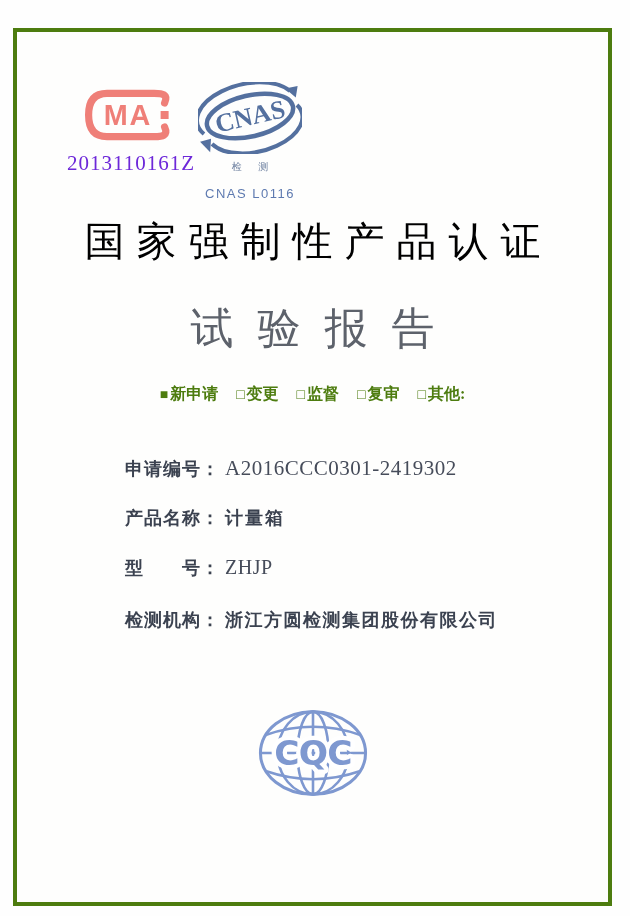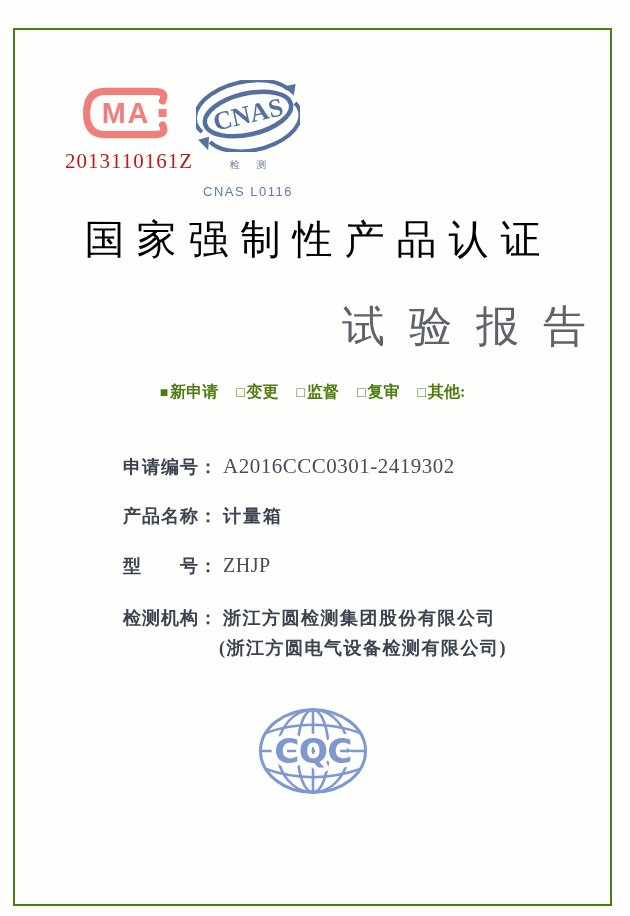--- a/index.html
+++ b/index.html
@@ -20,32 +20,32 @@
     position: absolute; top: 5px; right: 19px;
     font-size: 14px; color: #343947;
     letter-spacing: 0.3px;
     font-family: "Liberation Serif", "DejaVu Serif", serif;
   }
   .report-no .lbl { font-weight: 600; margin-right: 6px; }
   
   .border-box {
     position: absolute; left: 13px; top: 28px;
     width: 599px; height: 878px;
-    border: 2px solid #4d7c0f;
+    border: 4px solid #4d7c0f;
     background: #fefefd;
   }
   
   .cma-block {
     position: absolute; left: 44px; top: 54px; width: 140px;
     text-align: center;
   }
   .cma-cert {
     margin-top: 3px;
     font-size: 21px; letter-spacing: 1px;
-    color: #b91c1c;
+    color: #6d28d9;
     font-family: "Liberation Serif", "DejaVu Serif", serif;
   }
   .cnas-block {
     position: absolute; left: 175px; top: 50px; width: 116px;
     text-align: center;
   }
   .cnas-caption {
     margin-top: 2px;
     font-size: 10px; letter-spacing: 7px; padding-left: 7px;
     color: #6b7e9e;
@@ -59,21 +59,21 @@
   
   .title-main {
     position: absolute; top: 182px; left: 0; width: 100%;
     text-align: center;
     font-size: 40px; font-weight: 500;
     letter-spacing: 12px; padding-left: 12px;
     color: #000000;
   }
   .title-sub {
     position: absolute; top: 268px; left: 0; width: 100%;
-    text-align: right;
+    text-align: center;
     font-size: 43px; font-weight: 500;
     letter-spacing: 24px; padding-left: 24px;
     color: #5d626b;
   }
   
   .apply-type {
     position: absolute; top: 352px; left: 0; width: 100%;
     text-align: center;
     font-size: 16px; font-weight: 600;
     color: #4d7c0f;
@@ -161,21 +161,20 @@
     <div class="field-row row-product">
       <span class="f-label">产品名称：</span><span class="f-value">计量箱</span>
     </div>
     <div class="field-row row-model">
       <span class="f-label">型　　号：</span><span class="f-value">ZHJP</span>
     </div>
     <div class="field-row row-org">
       <div>
         <span class="f-label">检测机构：</span><span class="f-value">浙江方圆检测集团股份有限公司</span>
       </div>
-      <div class="org-line2">(浙江方圆电气设备检测有限公司)</div>
     </div>
 
     <div class="cqc-block">
       <svg width="112" height="90" viewBox="0 0 130 104">
         <ellipse cx="65" cy="52" rx="61" ry="48" fill="none" stroke="#7e98d0" stroke-width="3.5"></ellipse>
         <ellipse cx="65" cy="52" rx="41" ry="48" fill="none" stroke="#7e98d0" stroke-width="3"></ellipse>
         <ellipse cx="65" cy="52" rx="18" ry="48" fill="none" stroke="#7e98d0" stroke-width="3"></ellipse>
         <line x1="65" y1="4" x2="65" y2="100" stroke="#7e98d0" stroke-width="3"></line>
         <path d="M 10 31 Q 65 12 120 31" fill="none" stroke="#7e98d0" stroke-width="3"></path>
         <path d="M 10 73 Q 65 92 120 73" fill="none" stroke="#7e98d0" stroke-width="3"></path>

